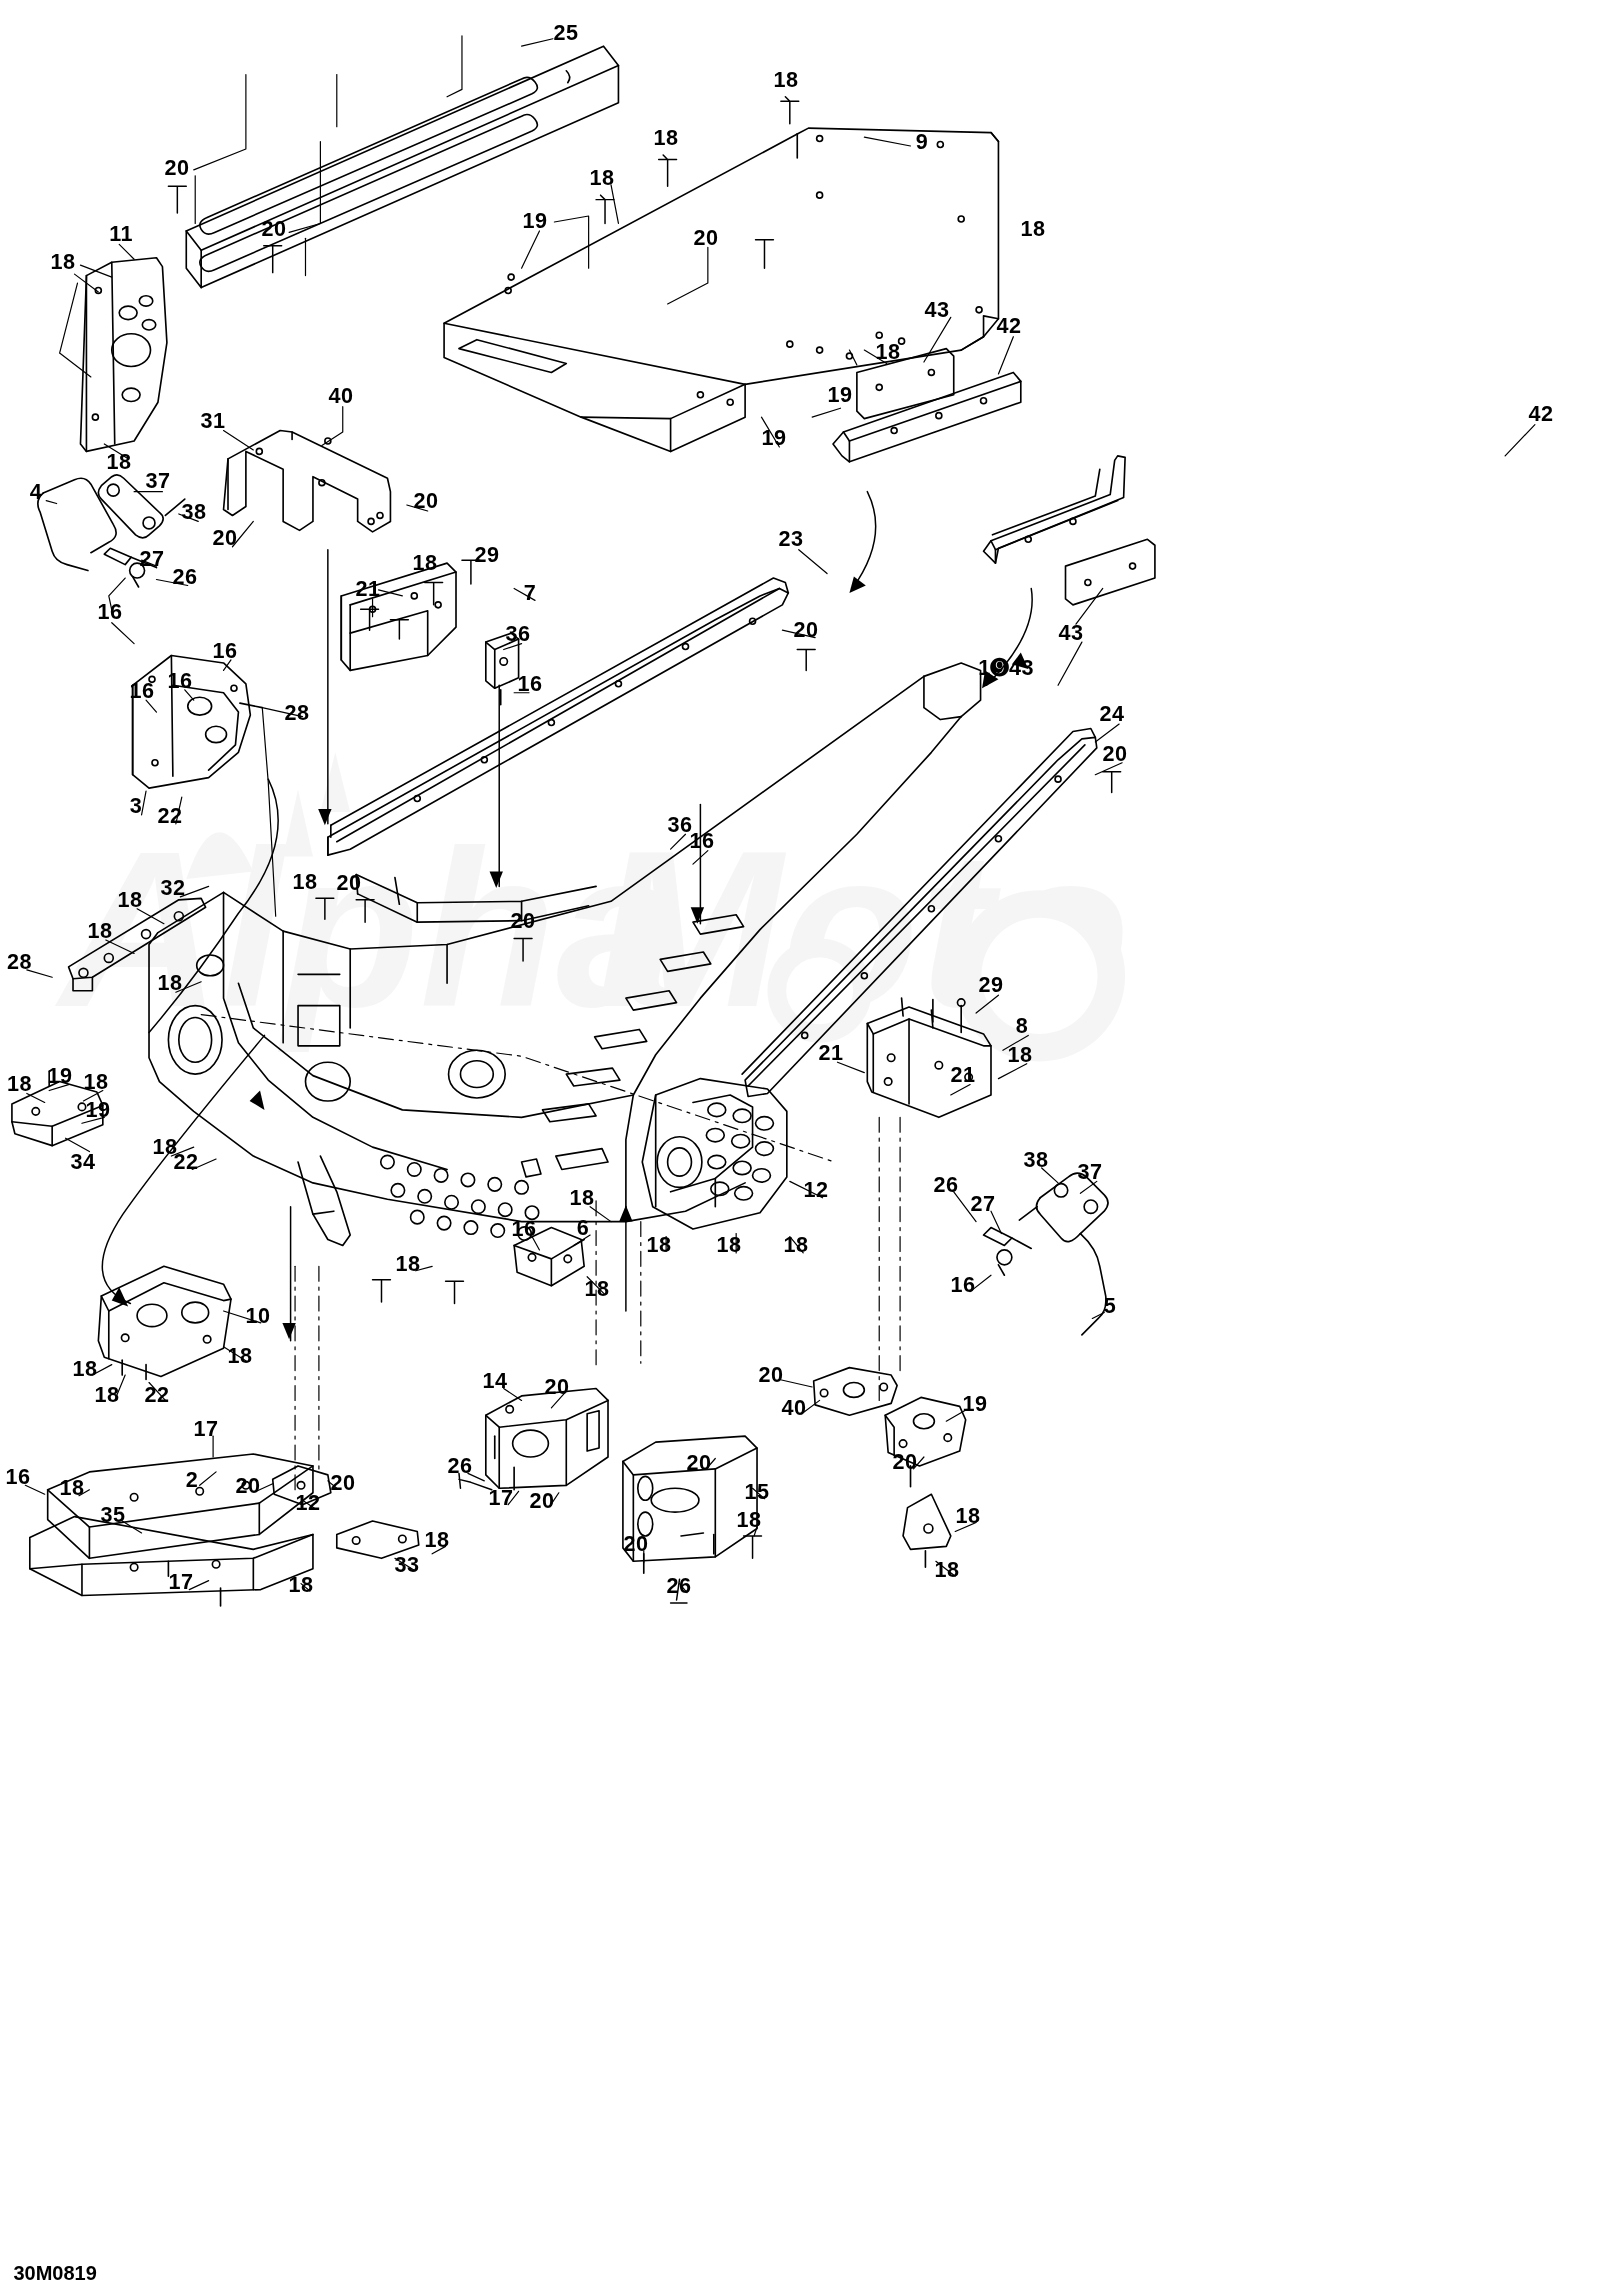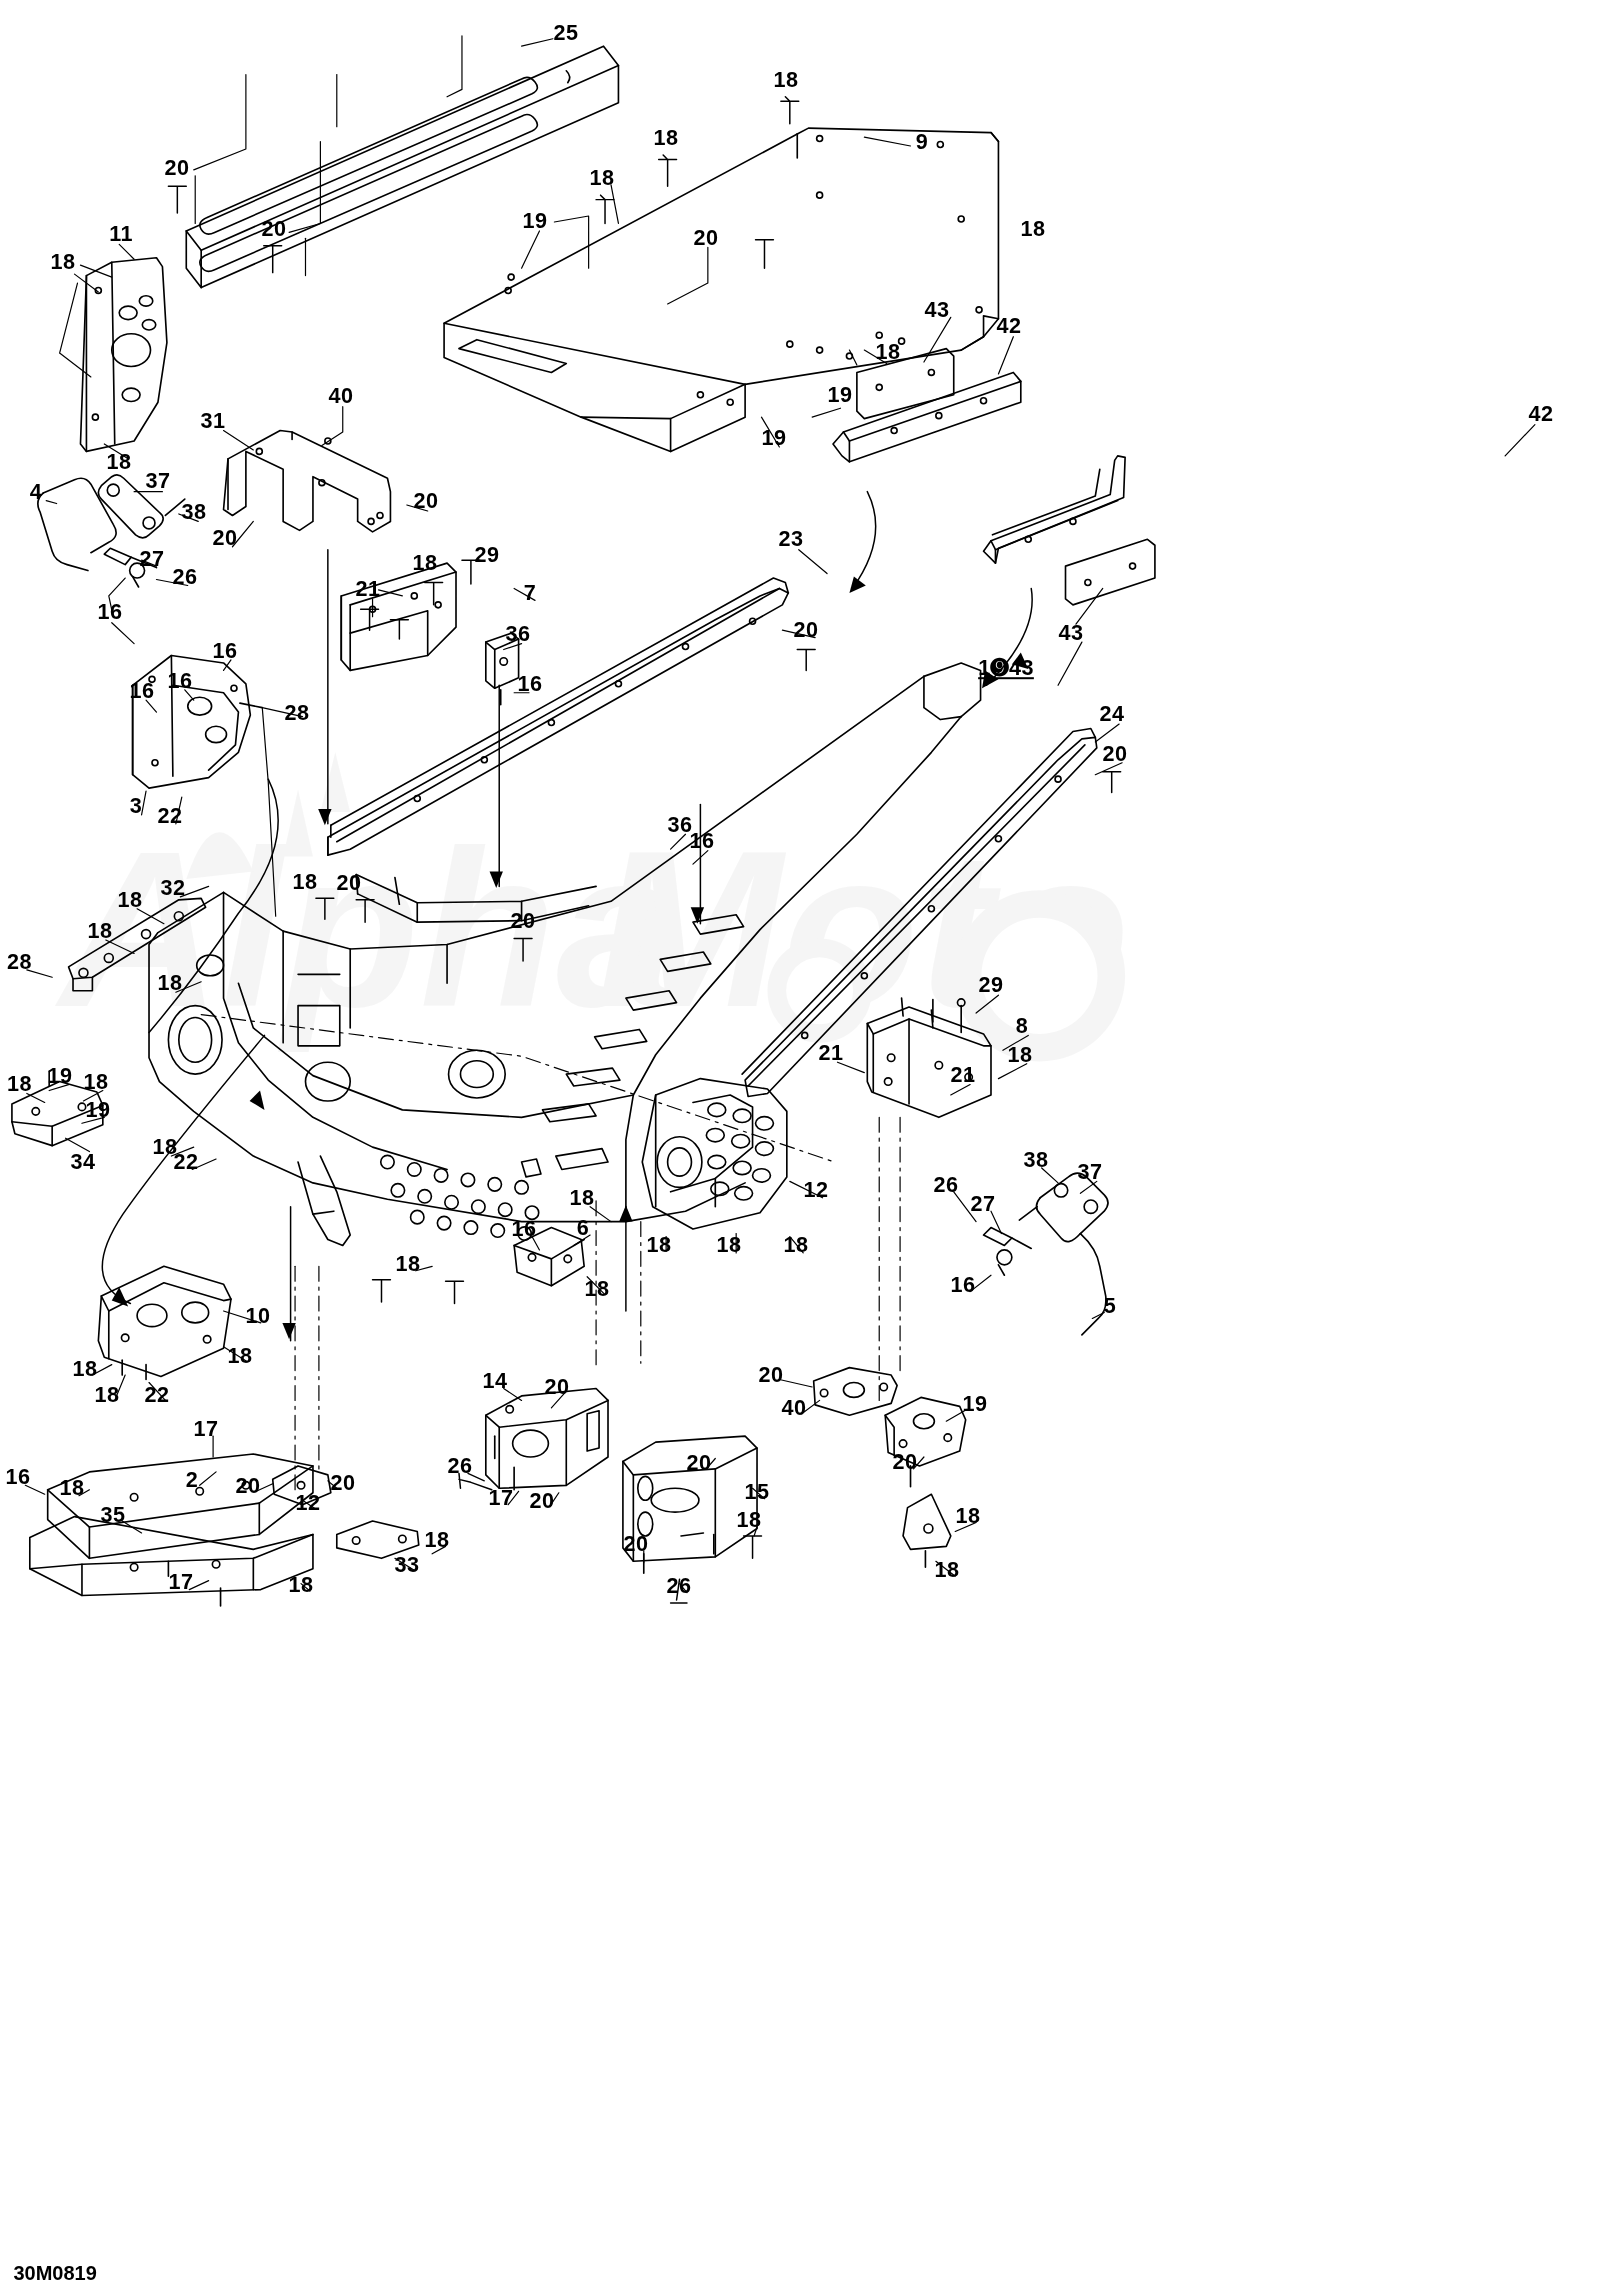--- a/index.html
+++ b/index.html
@@ -753,18 +753,18 @@
       <div class="callout" style="left: 542px; top: 1501px;">20</div>
       <div class="callout" style="left: 968px; top: 1516px;">18</div>
       <div class="callout" style="left: 437px; top: 1540px;">18</div>
       <div class="callout" style="left: 407px; top: 1565px;">33</div>
       <div class="callout" style="left: 749px; top: 1520px;">18</div>
       <div class="callout" style="left: 636px; top: 1544px;">20</div>
       <div class="callout" style="left: 947px; top: 1570px;">18</div>
       <div class="callout" style="left: 181px; top: 1582px;">17</div>
       <div class="callout" style="left: 301px; top: 1585px;">18</div>
       <div class="callout" style="left: 679px; top: 1586px;">26</div>
-      <div class="callout" style="left: 1006px; top: 668px; text-decoration: underline;">1➒43</div>
+      <div class="callout" style="left: 1006px; top: 668px;">1➒43</div>
     </div>
 
   <div id="part-number">30M0819</div>
 </div>
 
 
 </body></html>

